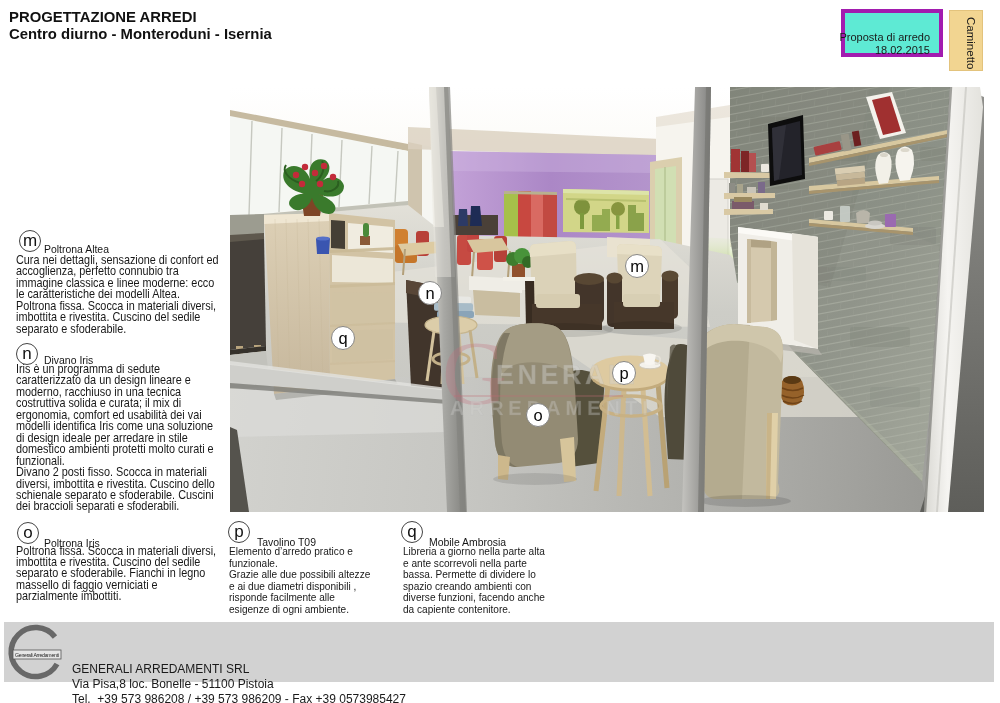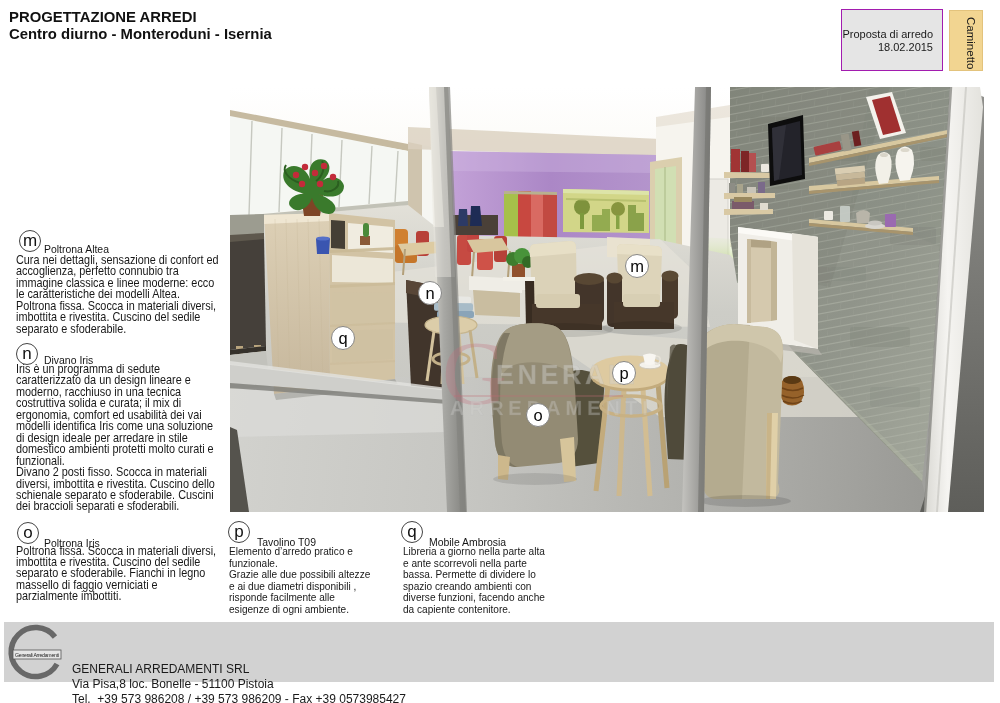--- a/index.html
+++ b/index.html
@@ -10,21 +10,21 @@
 .para { position:absolute; font-size:12.4px; line-height:11.45px; color:#181818; white-space:nowrap; transform:scaleX(0.875); transform-origin:left top; }
 .parb { position:absolute; font-size:11.8px; line-height:11.5px; color:#181818; white-space:nowrap; transform:scaleX(0.855); transform-origin:left top; }
 </style>
 </head>
 <body>
 
 <div class="abs" style="left:9px; top:8px; font-size:15.5px; font-weight:bold; color:#111; transform:scaleX(0.96); transform-origin:left top;">PROGETTAZIONE ARREDI</div>
 
 <div class="abs" style="left:9px; top:25px; font-size:15.5px; font-weight:bold; color:#111; transform:scaleX(0.96); transform-origin:left top;">Centro diurno - Monteroduni - Isernia</div>
 
-<div class="abs" style="left:841px; top:9px; width:102px; height:62px; background:#e5e5e5; border:1px solid #a21caf;">
+<div class="abs" style="left:841px; top:9px; width:102px; height:48px; background:#5eead4; border:4px solid #a21caf;">
 <div class="abs" style="right:9px; top:18px; font-size:11px; line-height:13px; color:#1a1a1a; text-align:right; white-space:nowrap;">Proposta di arredo<br>18.02.2015</div>
 </div>
 
 <div class="abs" style="left:949px; top:10px; width:34px; height:61px; background:#f2d591; border:1px solid #e3c37c;">
 <div class="abs" style="left:27px; top:6px; font-size:11.5px; color:#1a1a1a; transform:rotate(90deg); transform-origin:0 0; white-space:nowrap;">Caminetto</div>
 </div>
 
 <div class="circ" style="left:19px; top:230px;">m</div>
 
 <div class="head" style="left:44px; top:242px;">Poltrona Altea</div>

